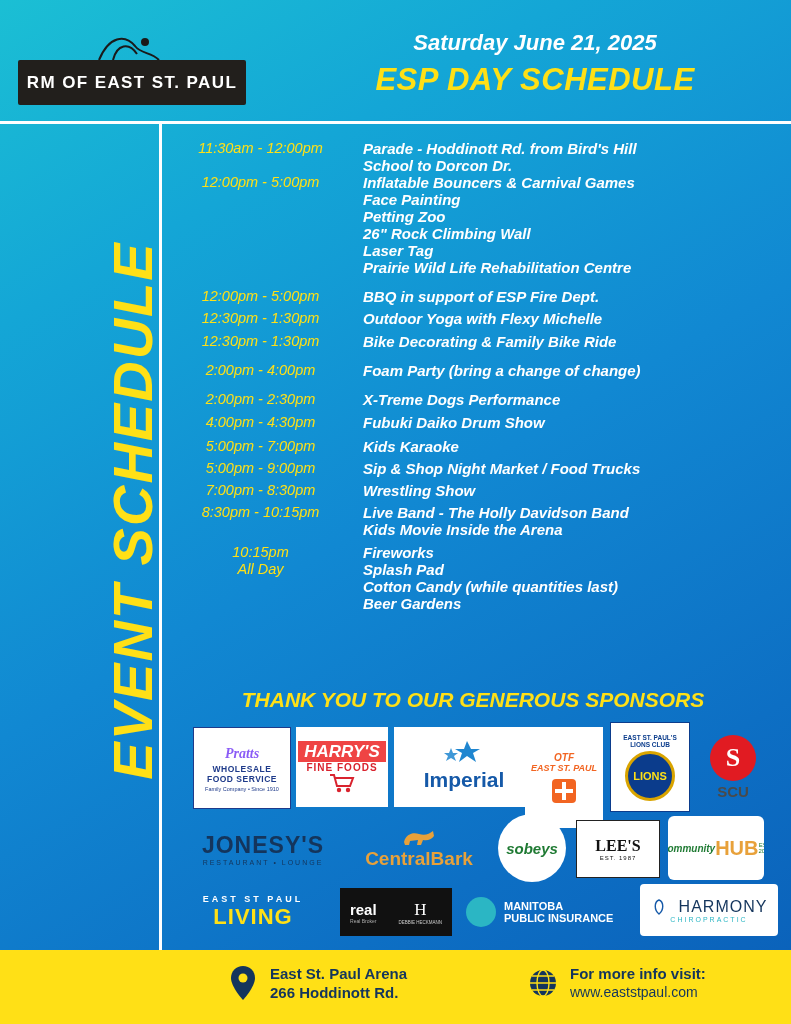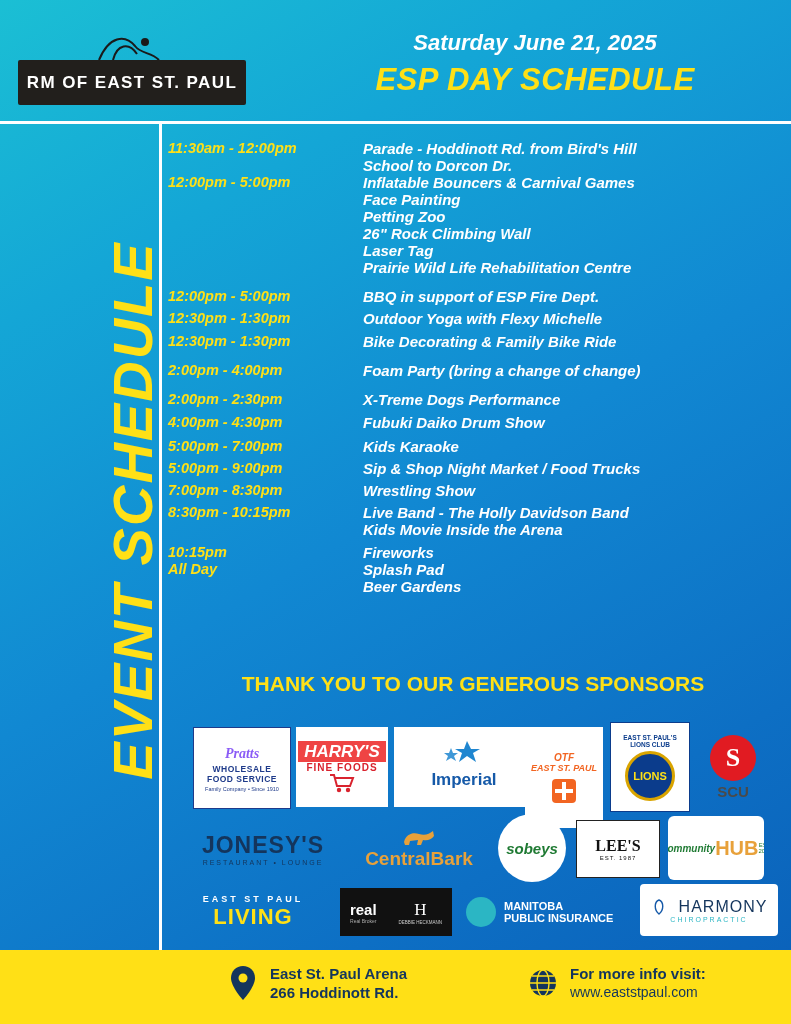--- a/index.html
+++ b/index.html
@@ -107,44 +107,45 @@
     left: 168px;
     top: 140px;
     width: 610px;
   }
   .row {
     display: flex;
     align-items: flex-start;
   }
   .time {
     width: 185px;
-    text-align: left;
+    text-align: center;
     padding-right: 10px;
     color: #ffe016;
-    font-weight: bold;
+    font-weight: normal;
     font-size: 14.5px;
     font-style: italic;
     white-space: nowrap;
   }
   .desc {
     color: #ffffff;
     font-weight: bold;
     font-size: 15px;
     font-style: italic;
     white-space: nowrap;
   }
   
   .sponsors-title {
     position: absolute;
     left: 168px;
-    top: 672px;
+    top: 688px;
     width: 610px;
     text-align: center;
     color: #ffe016;
     font-weight: bold;
+    font-style: italic;
     font-size: 21px;
   }
   .sponsor-area {
     position: absolute;
     left: 168px;
     top: 722px;
     width: 616px;
     height: 224px;
   }
   .sp {
@@ -320,20 +321,24 @@
     <div class="row">
         <div class="time">10:15pm</div>
         <div class="desc">Fireworks</div>
       </div>
     <div class="row">
         <div class="time">All Day</div>
         <div class="desc">Splash Pad</div>
       </div>
     <div class="row">
         <div class="time"></div>
+        <div class="desc">Cotton Candy (while quantities last)</div>
+      </div>
+    <div class="row">
+        <div class="time"></div>
         <div class="desc">Beer Gardens</div>
       </div>
   </div>
 
   <div class="sponsors-title">THANK YOU TO OUR GENEROUS SPONSORS</div>
 
   <div class="sponsor-area">
 
     <div class="sp" style="left:25px; top:5px; width:96px; height:80px; flex-direction:column; border:1px solid #1e3a8a;">
       <div style="font-family:'Liberation Serif',serif; font-style:italic; font-weight:bold; font-size:14px; color:#8b5cf6; line-height:20px;">Pratts</div>
@@ -350,21 +355,21 @@
         <circle cx="10" cy="17" r="2.2" fill="#d9232e"></circle>
         <circle cx="19" cy="17" r="2.2" fill="#d9232e"></circle>
       </svg>
     </div>
 
     <div class="sp" style="left:226px; top:5px; width:140px; height:80px; flex-direction:column;">
       <svg width="54" height="26" viewBox="0 0 54 26">
         <path d="M30 1 L34 9 L43 9 L36 13 L39 22 L30 16 L22 22 L25 13 L18 9 L27 9 Z" fill="#1f86d0"></path>
         <path d="M14 8 L16 13 L21 13 L17 16 L19 21 L14 18 L9 21 L11 16 L7 13 L12 13 Z" fill="#1f86d0" opacity="0.85"></path>
       </svg>
-      <div style="color:#1559a8; font-weight:bold; font-size:17px; line-height:28px;">Imperial</div>
+      <div style="color:#1559a8; font-weight:bold; font-size:21px; line-height:28px;">Imperial</div>
     </div>
 
     <div class="sp" style="left:357px; top:5px; width:78px; height:101px; flex-direction:column; background:#ffffff;font-style:italic;">
       <div style="color:#f26522; font-weight:bold; font-size:10px;">OTF</div>
       <div style="color:#f26522; font-weight:bold; font-size:9px;">EAST ST. PAUL</div>
       <div style="width:24px;height:24px;background:#f26522;border-radius:4px;margin-top:6px;position:relative;">
         <div style="position:absolute;left:10px;top:3px;width:4px;height:18px;background:#fff;"></div>
         <div style="position:absolute;left:3px;top:10px;width:18px;height:4px;background:#fff;"></div>
       </div>
     </div>

